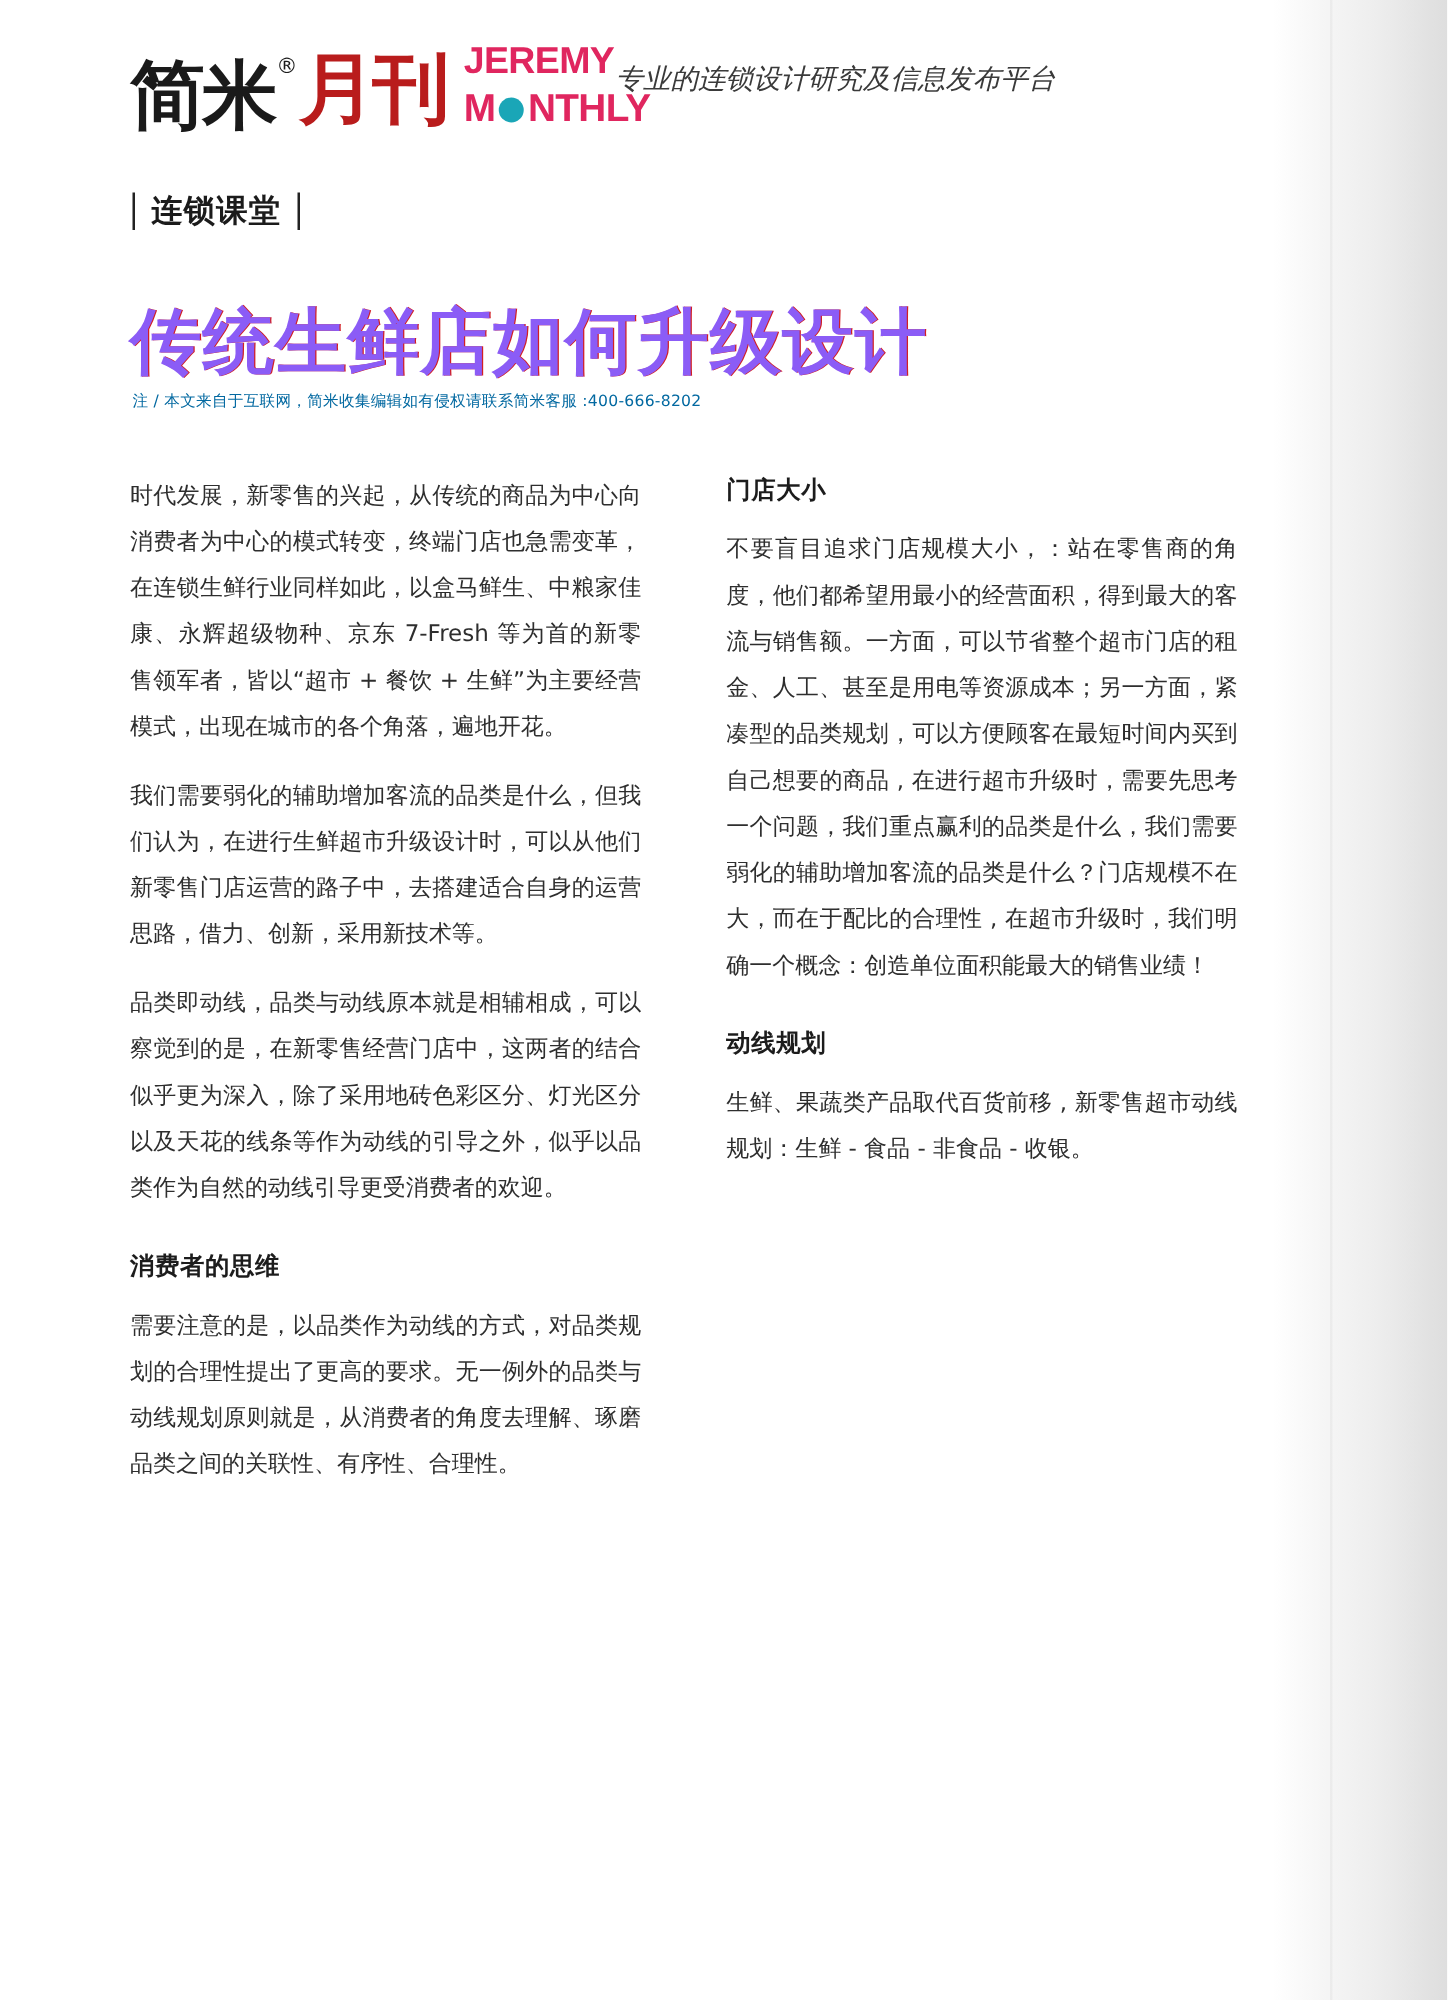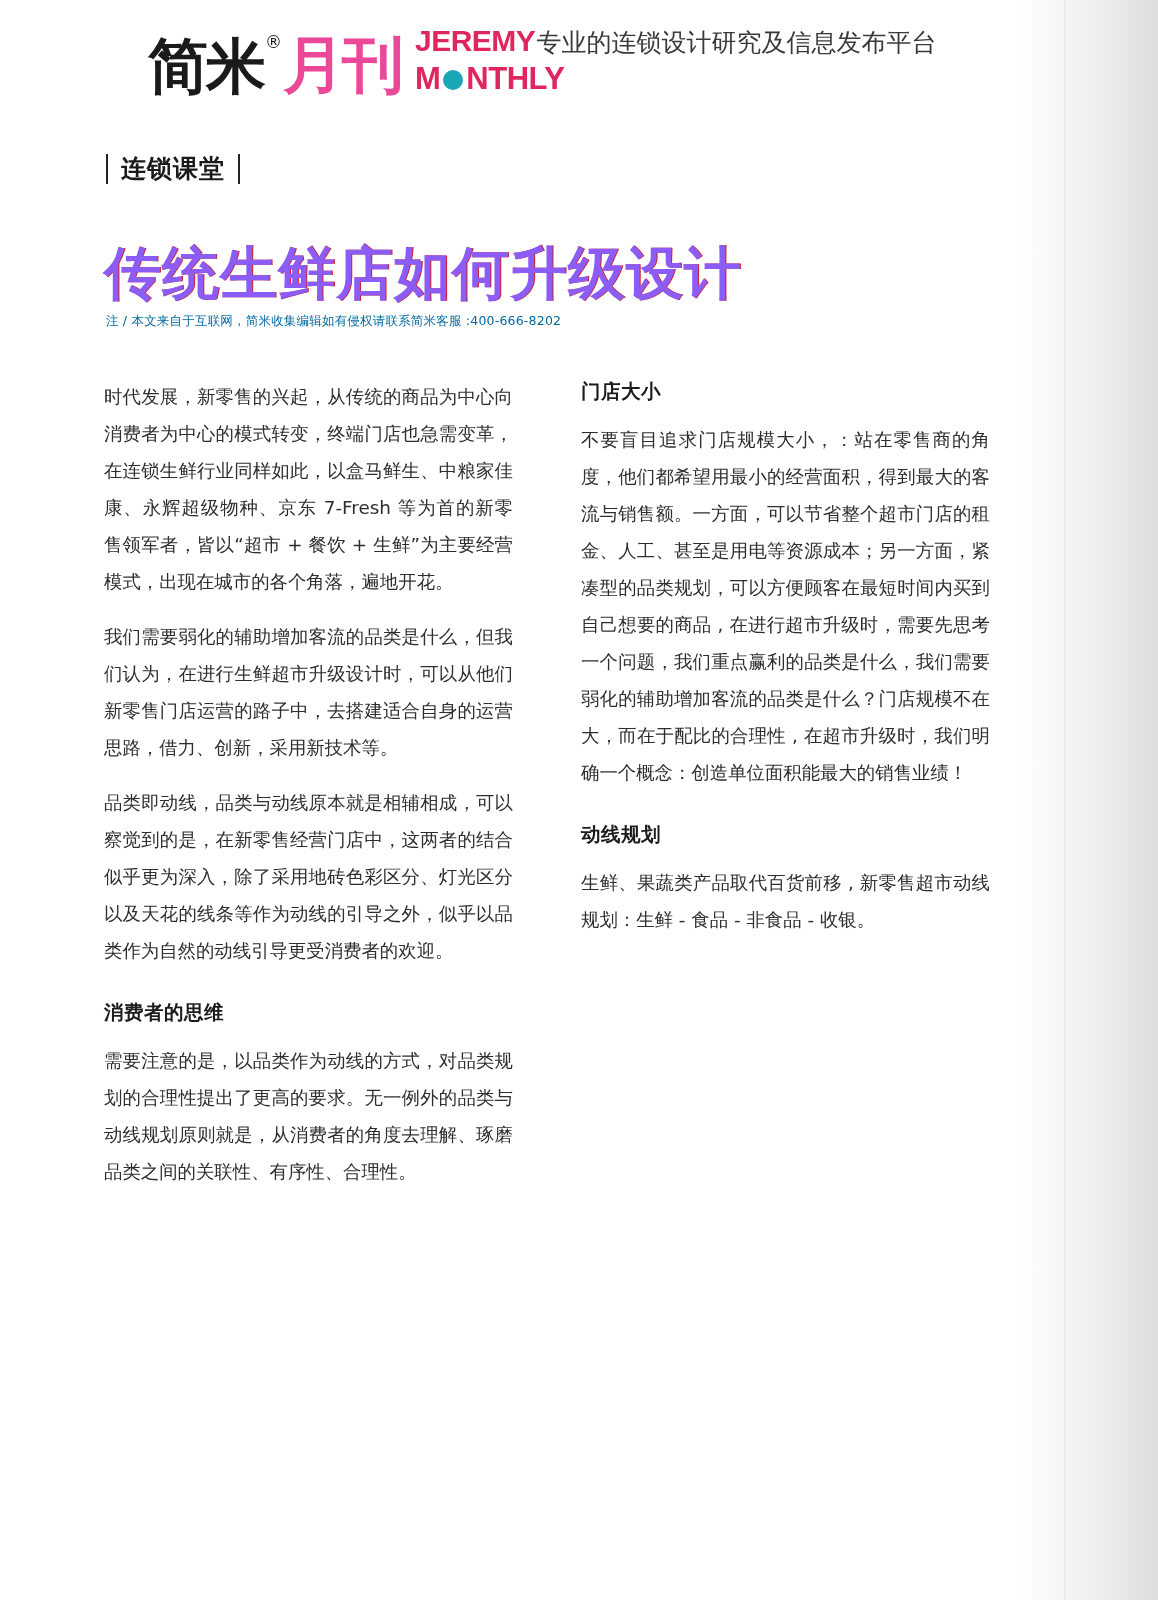--- a/index.html
+++ b/index.html
@@ -50,23 +50,22 @@
     position: relative;
     z-index: 2;
   }
 
   
   .masthead {
     position: absolute;
     left: 104px;
     top: 28px;
     display: flex;
-    align-items: flex-start;
+    align-items: center;
     height: 84px;
-    margin-left: 44px;
   }
   .logo-cn {
     display: flex;
     align-items: flex-start;
     position: relative;
   }
   .logo-cn-black {
     font-family: "DejaVu Sans", sans-serif;
     font-size: 60px;
     font-weight: 700;
@@ -78,24 +77,24 @@
   }
   .logo-reg {
     font-size: 17px;
     color: #1a1a1a;
     position: relative;
     top: 4px;
     left: 1px;
     font-family: "DejaVu Sans", sans-serif;
   }
   .logo-cn-pink {
-    font-family: Liberation Serif, serif;
+    font-family: Liberation Mono, monospace;
     font-size: 62px;
     font-weight: 700;
-    color: #ec4899;
+    color: #b91c1c;
     letter-spacing: -3px;
     line-height: 1;
     position: relative;
     top: 6px;
     margin-left: 2px;
   }
 
   .logo-latin {
     margin-left: 14px;
     position: relative;
@@ -108,26 +107,27 @@
   }
   .logo-jeremy {
     font-family: "Liberation Sans", sans-serif;
     font-size: 30px;
     font-weight: 700;
     color: #e0265f;
     letter-spacing: -0.5px;
   }
   .logo-tagline {
     font-family: "DejaVu Sans", sans-serif;
-    font-size: 25px;
+    font-size: 22px;
     color: #3a3a3a;
+    font-style: italic;
     letter-spacing: 0px;
     margin-left: 1px;
     position: relative;
-    top: 0;
+    top: 12px;
   }
   .logo-line2 {
     display: flex;
     align-items: center;
     margin-top: 7px;
     line-height: 1;
   }
   .logo-m, .logo-nthly {
     font-family: "Liberation Sans", sans-serif;
     font-size: 31px;

